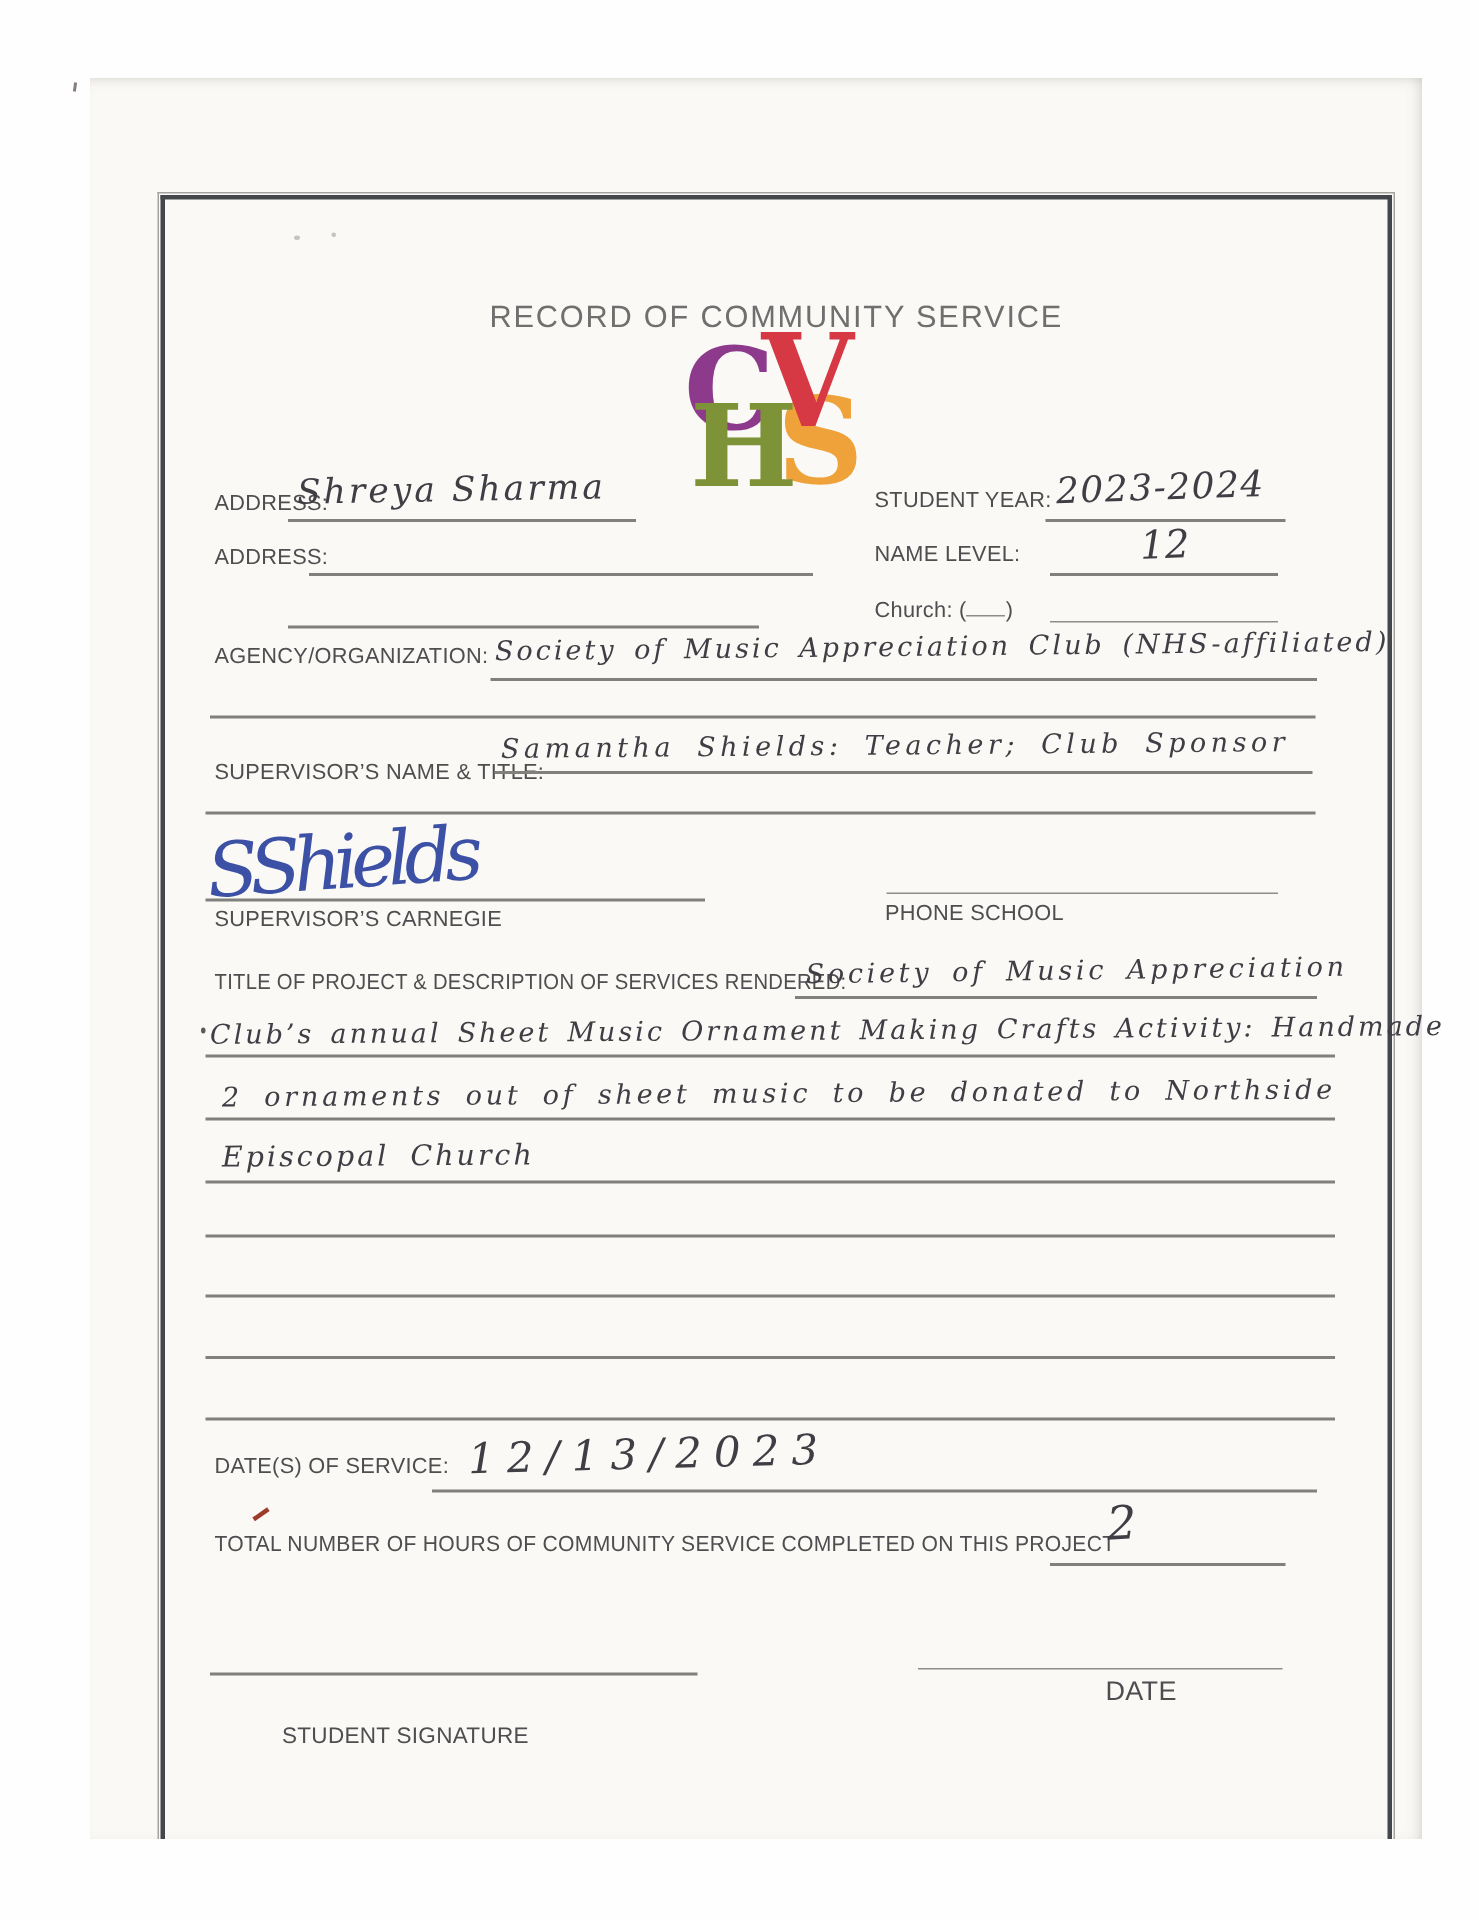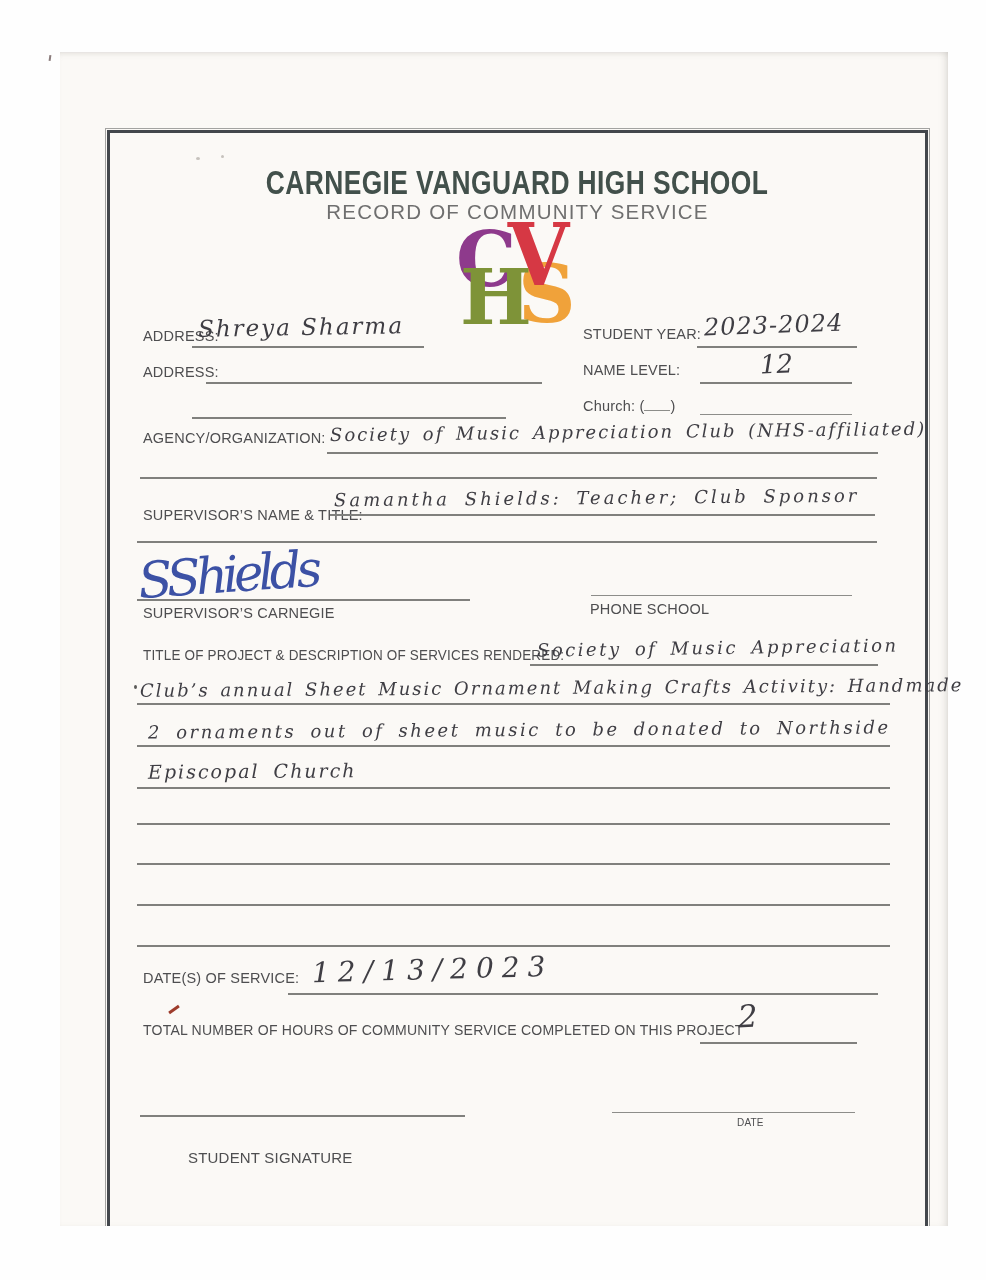--- a/index.html
+++ b/index.html
@@ -47,23 +47,20 @@
   <div class="paper">
 
     <div class="frame">
       <div class="frame-inner"></div>
     </div>
   </div>
 
   <div class="dot" style="left:196px;top:157px;width:4px;height:3px;"></div>
   <div class="dot" style="left:221px;top:155px;width:3px;height:3px;"></div>
 
-  <div class="title-band" style="top:164px;">
-    <span class="school-name">CARNEGIE VANGUARD HIGH SCHOOL</span>
-  </div>
   <div class="title-band" style="top:200px;">
     <span class="form-title">RECORD OF COMMUNITY SERVICE</span>
   </div>
 
   <div class="logo">
     <span class="lc">C</span>
     <span class="lv">V</span>
     <span class="lh">H</span>
     <span class="ls">S</span>
   </div>
@@ -128,15 +125,15 @@
 
   <div class="redmark"></div>
 
   <div class="lbl cond2" style="left:143px;top:1022px;">TOTAL NUMBER OF HOURS OF COMMUNITY SERVICE COMPLETED ON THIS PROJECT</div>
   <div class="rule" style="left:700px;top:1042px;width:157px;"></div>
   <div class="hw" style="left:738px;top:998px;font-size:31px;transform:rotate(-3deg);">2</div>
 
   <div class="rule" style="left:140px;top:1115px;width:325px;"></div>
   <div class="lbl" style="left:188px;top:1121px;font-size:15px;margin-top:28px;">STUDENT SIGNATURE</div>
   <div class="rule thin" style="left:612px;top:1112px;width:243px;"></div>
-  <div class="lbl" style="left:737px;top:1117px;font-size:10px;">DATE</div>
+  <div class="lbl" style="left:737px;top:1117px;font-size:18px;">DATE</div>
 
 </div>
 
 </body></html>

